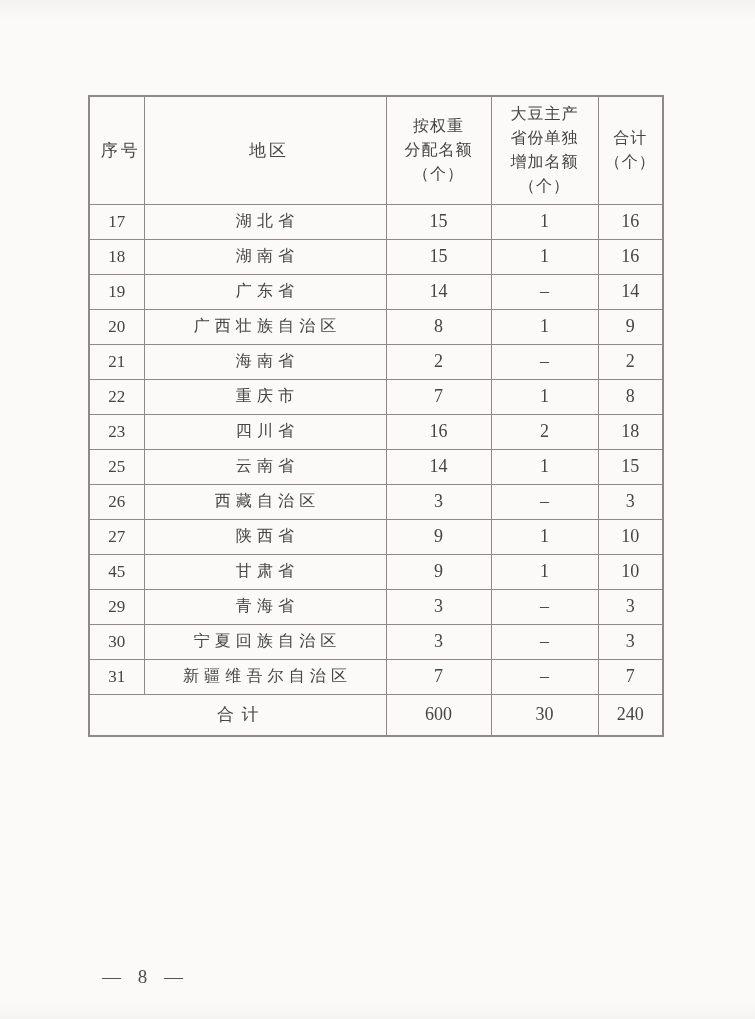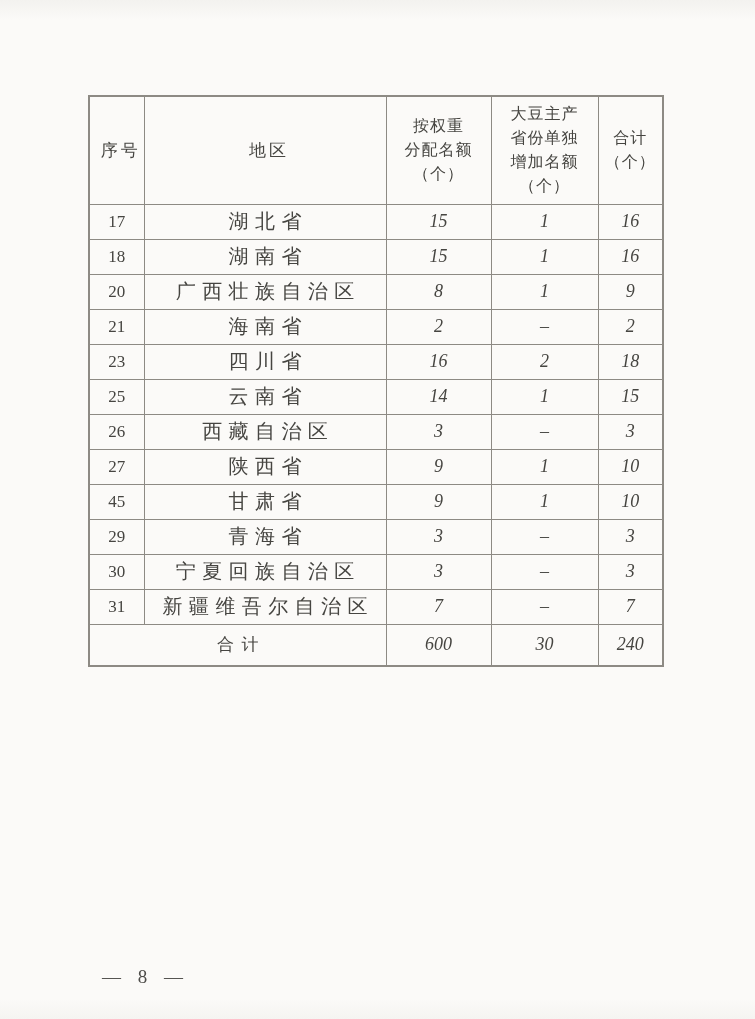--- a/index.html
+++ b/index.html
@@ -56,27 +56,26 @@
   th.h-serial, th.h-region {
     font-size: 17px;
     letter-spacing: 3px;
     padding-left: 8px;
     margin-top: 23px;
   }
   td.cell-serial {
     font-size: 17px;
   }
   td.cell-region {
-    font-size: 20px;
+    font-size: 16px;
     letter-spacing: 0.32em;
     padding-left: 0.32em;
   }
   td.cell-num {
     font-size: 18px;
-    font-style: italic;
   }
   tfoot td.cell-label {
     font-size: 17px;
     letter-spacing: 0.45em;
     padding-left: 0.45em;
   }
   tfoot td.cell-num {
     font-size: 18px;
   }
   .page-number {
@@ -126,32 +125,46 @@
         <td class="cell-num">16</td>
       </tr>
       <tr>
         <td class="cell-serial">18</td>
         <td class="cell-region">湖南省</td>
         <td class="cell-num">15</td>
         <td class="cell-num">1</td>
         <td class="cell-num">16</td>
       </tr>
       <tr>
+        <td class="cell-serial">19</td>
+        <td class="cell-region">广东省</td>
+        <td class="cell-num">14</td>
+        <td class="cell-num">–</td>
+        <td class="cell-num">14</td>
+      </tr>
+      <tr>
         <td class="cell-serial">20</td>
         <td class="cell-region">广西壮族自治区</td>
         <td class="cell-num">8</td>
         <td class="cell-num">1</td>
         <td class="cell-num">9</td>
       </tr>
       <tr>
         <td class="cell-serial">21</td>
         <td class="cell-region">海南省</td>
         <td class="cell-num">2</td>
         <td class="cell-num">–</td>
         <td class="cell-num">2</td>
+      </tr>
+      <tr>
+        <td class="cell-serial">22</td>
+        <td class="cell-region">重庆市</td>
+        <td class="cell-num">7</td>
+        <td class="cell-num">1</td>
+        <td class="cell-num">8</td>
       </tr>
       <tr>
         <td class="cell-serial">23</td>
         <td class="cell-region">四川省</td>
         <td class="cell-num">16</td>
         <td class="cell-num">2</td>
         <td class="cell-num">18</td>
       </tr>
       <tr>
         <td class="cell-serial">25</td>

